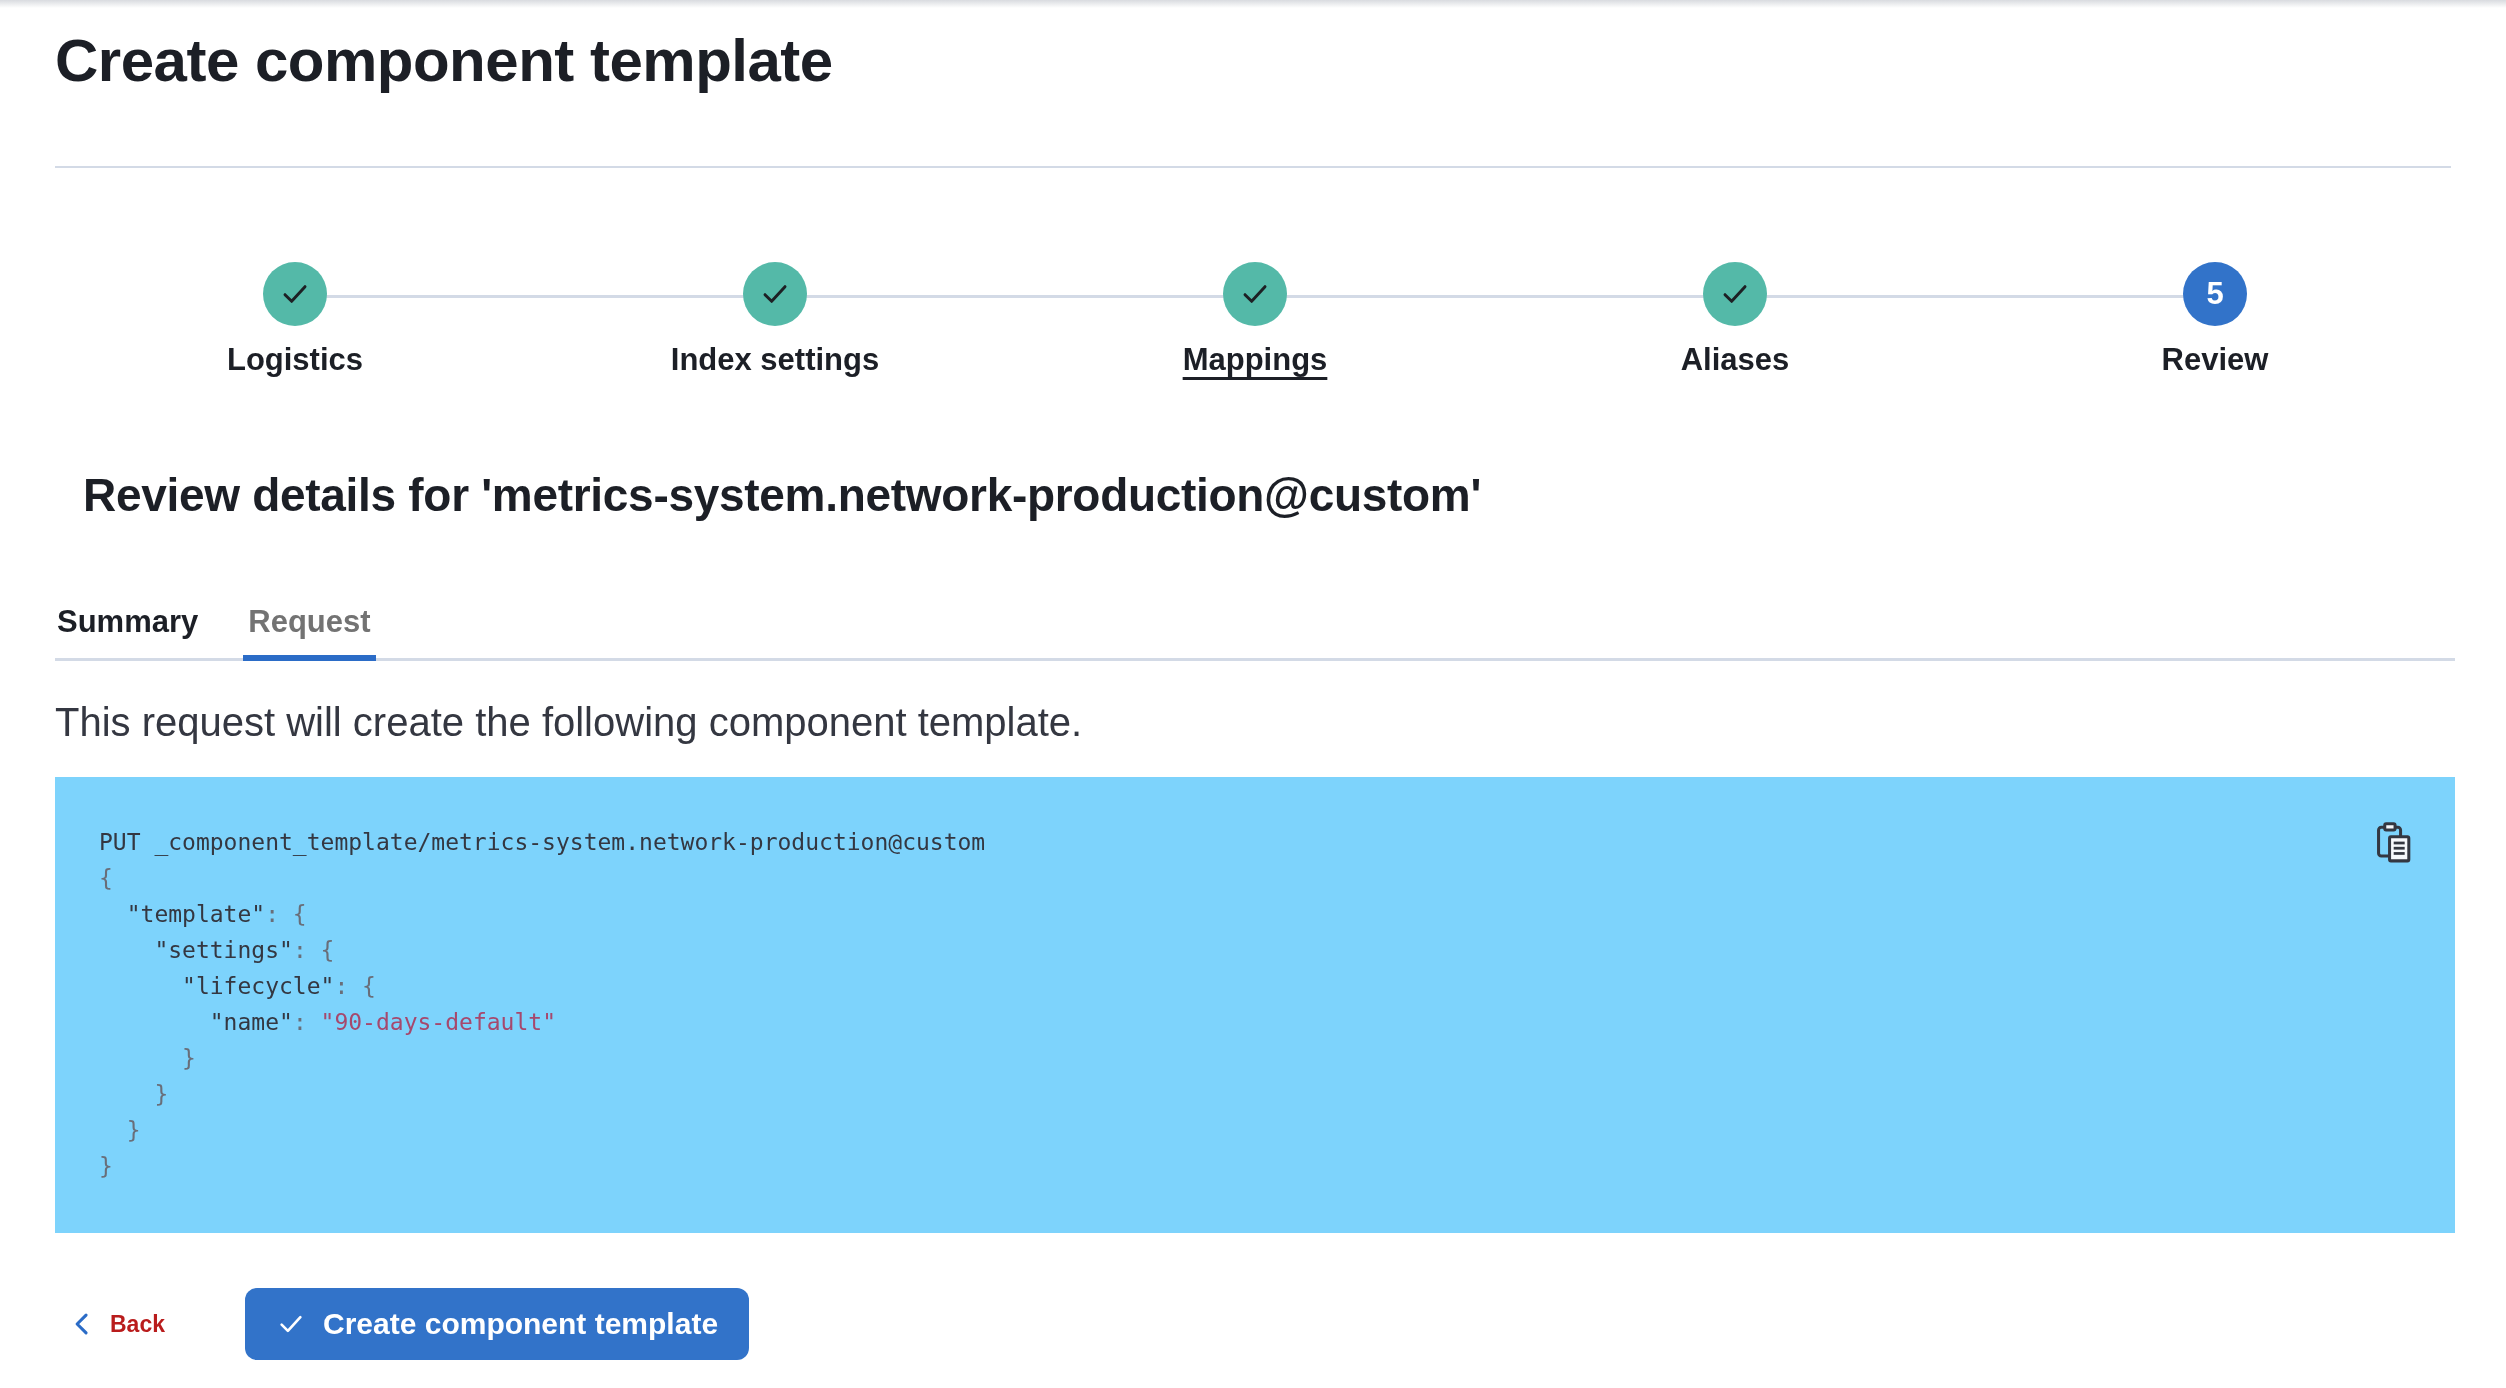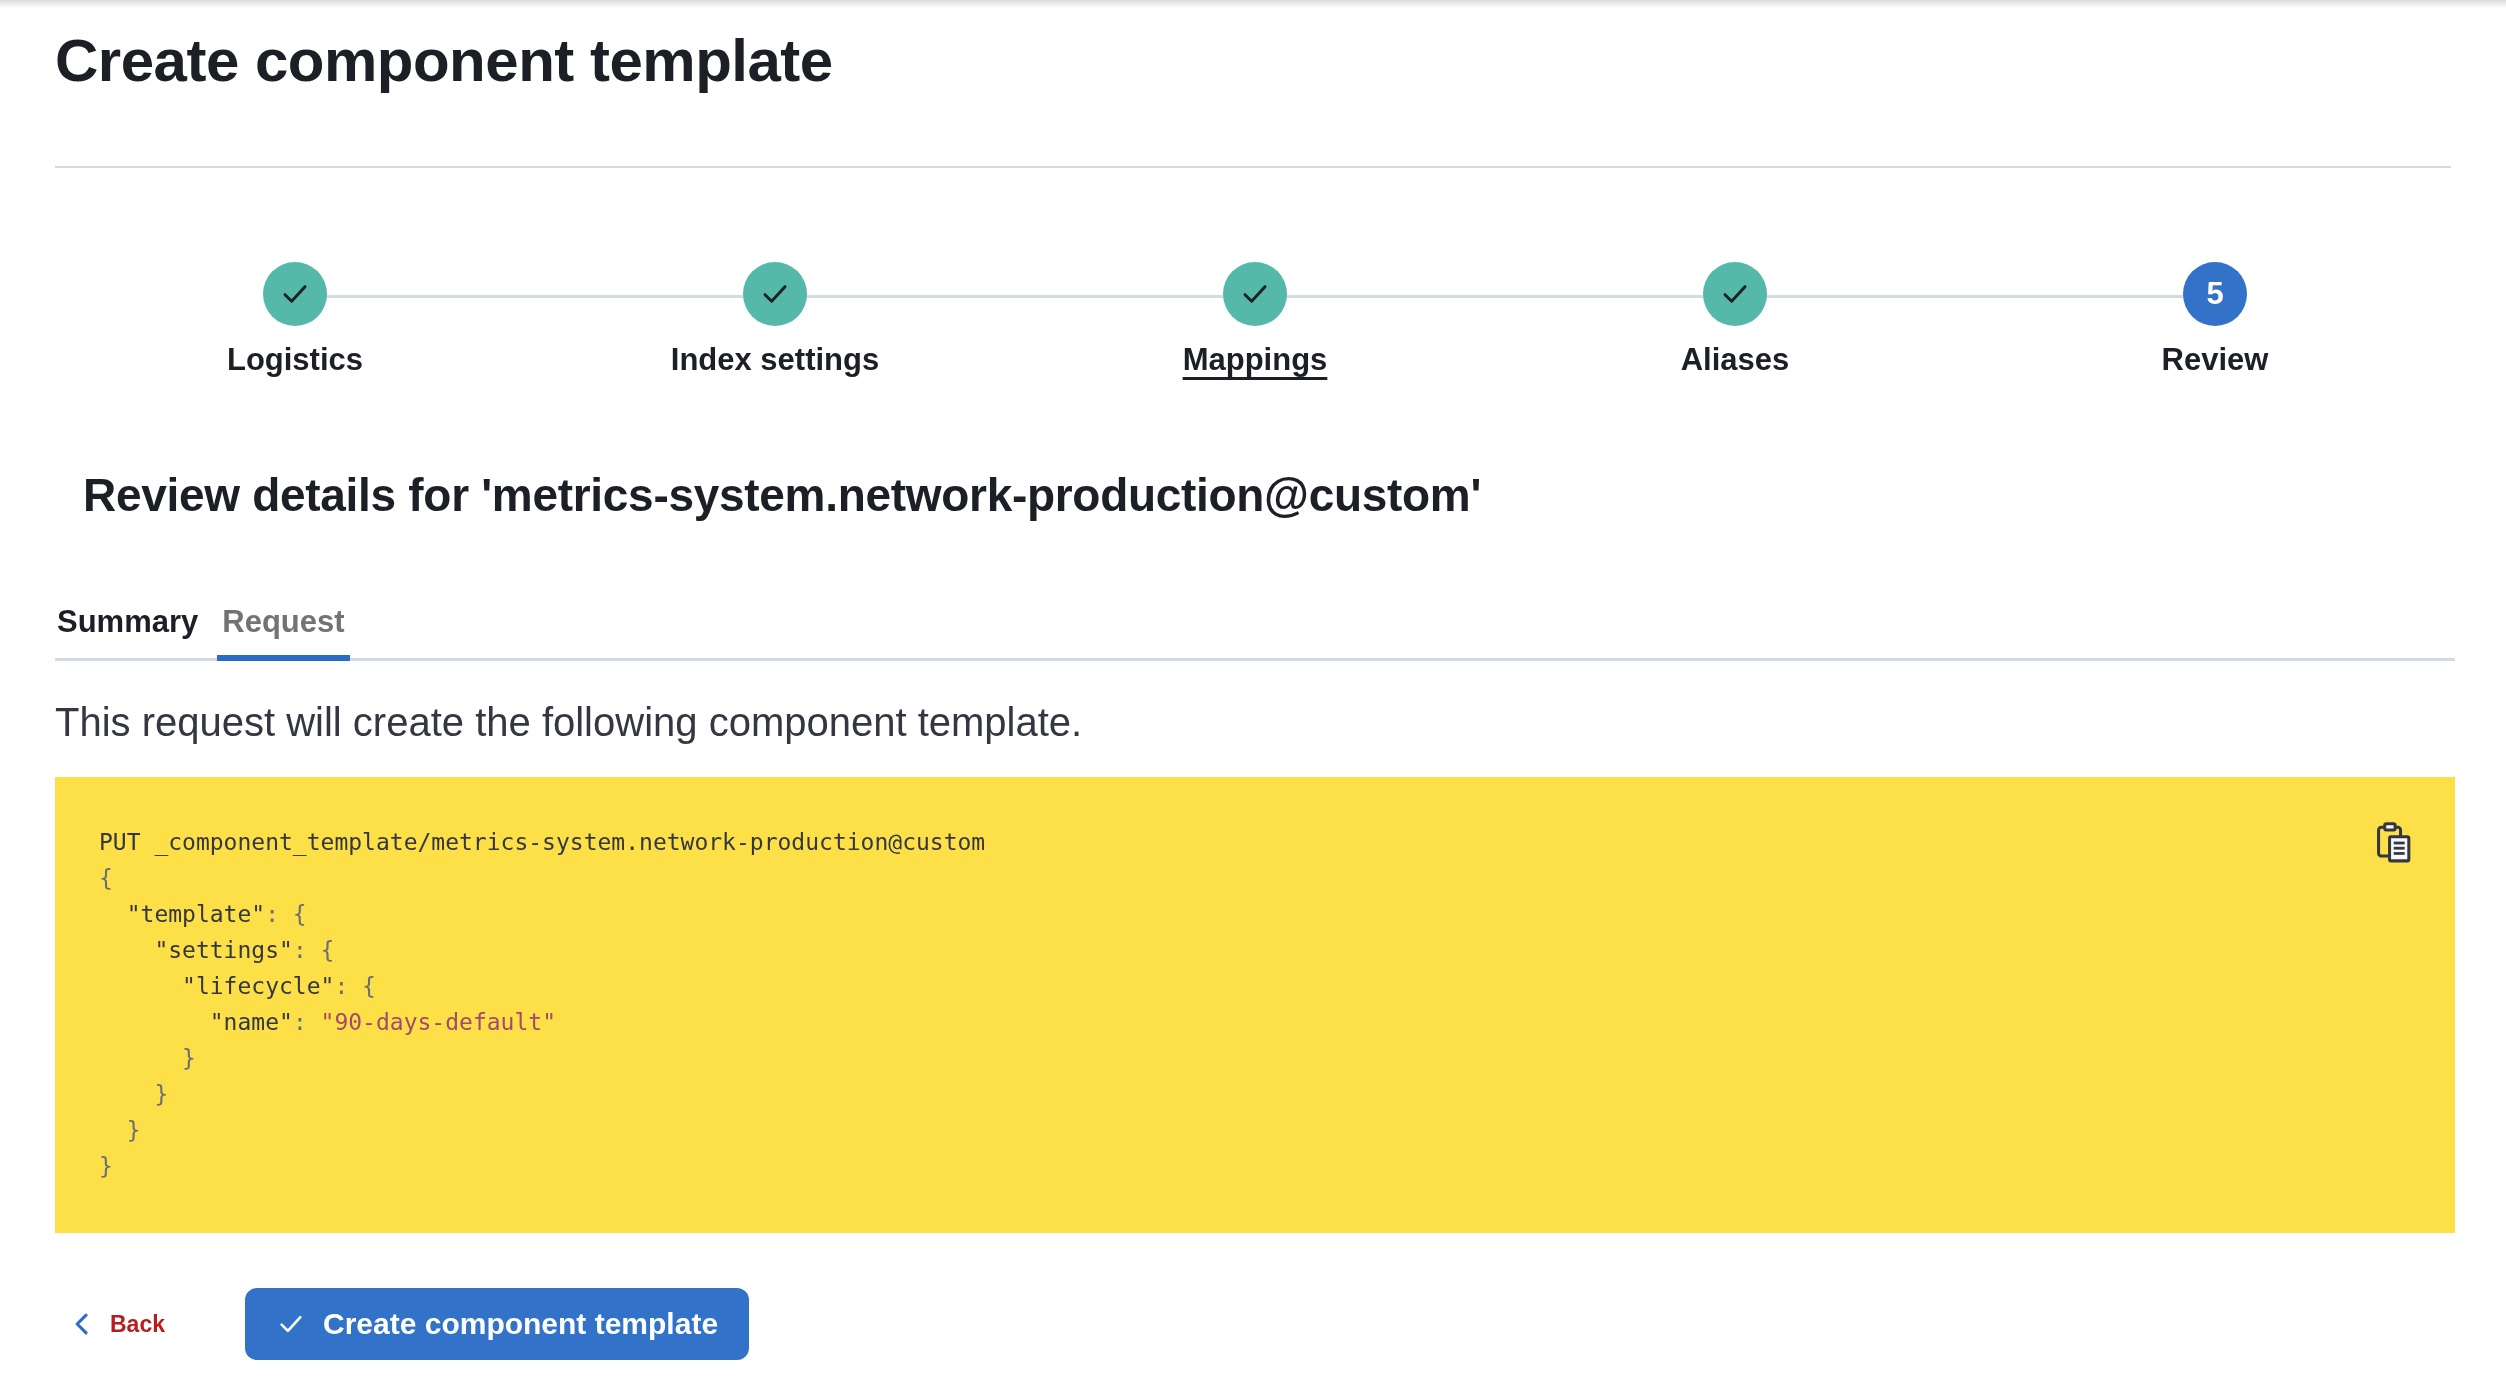--- a/index.html
+++ b/index.html
@@ -59,21 +59,21 @@
 
   
   .section-heading {
     position: absolute; left: 55px; top: 468px;
     font-size: 46px; font-weight: 700; letter-spacing: -0.3px; color: #1c1f26; margin-left: 28px;
   }
 
   
   .tabs {
     position: absolute; left: 55px; top: 600px; width: 2400px;
-    display: flex; gap: 20px;
+    display: flex; gap: 46px;
     border-bottom: 3px solid #d3dae6;
   }
   .tab {
     position: relative;
     font-size: 31px; font-weight: 700;
     padding: 4px 2px 18px 2px;
     color: #1c1f26; cursor: pointer;
   }
   .tab.selected { color: #737373; }
   .tab.selected::after {
@@ -83,21 +83,21 @@
 
   
   .description {
     position: absolute; left: 55px; top: 700px;
     font-size: 40px; color: #343741;
   }
 
   
   .code-block {
     position: absolute; left: 55px; top: 777px; width: 2400px; height: 456px;
-    background: #fde047;
+    background: #7dd3fc;
     padding: 47px 44px;
     font-family: "DejaVu Sans Mono", "Liberation Mono", monospace;
     font-size: 23px; line-height: 36px;
   }
   .code-line { white-space: pre; }
   .ck { color: #343741; }       
   .cp { color: #696e79; }       
   .cs { color: #a6486d; }       
   .copy-btn {
     position: absolute; top: 42px; right: 38px; width: 48px; height: 48px;

